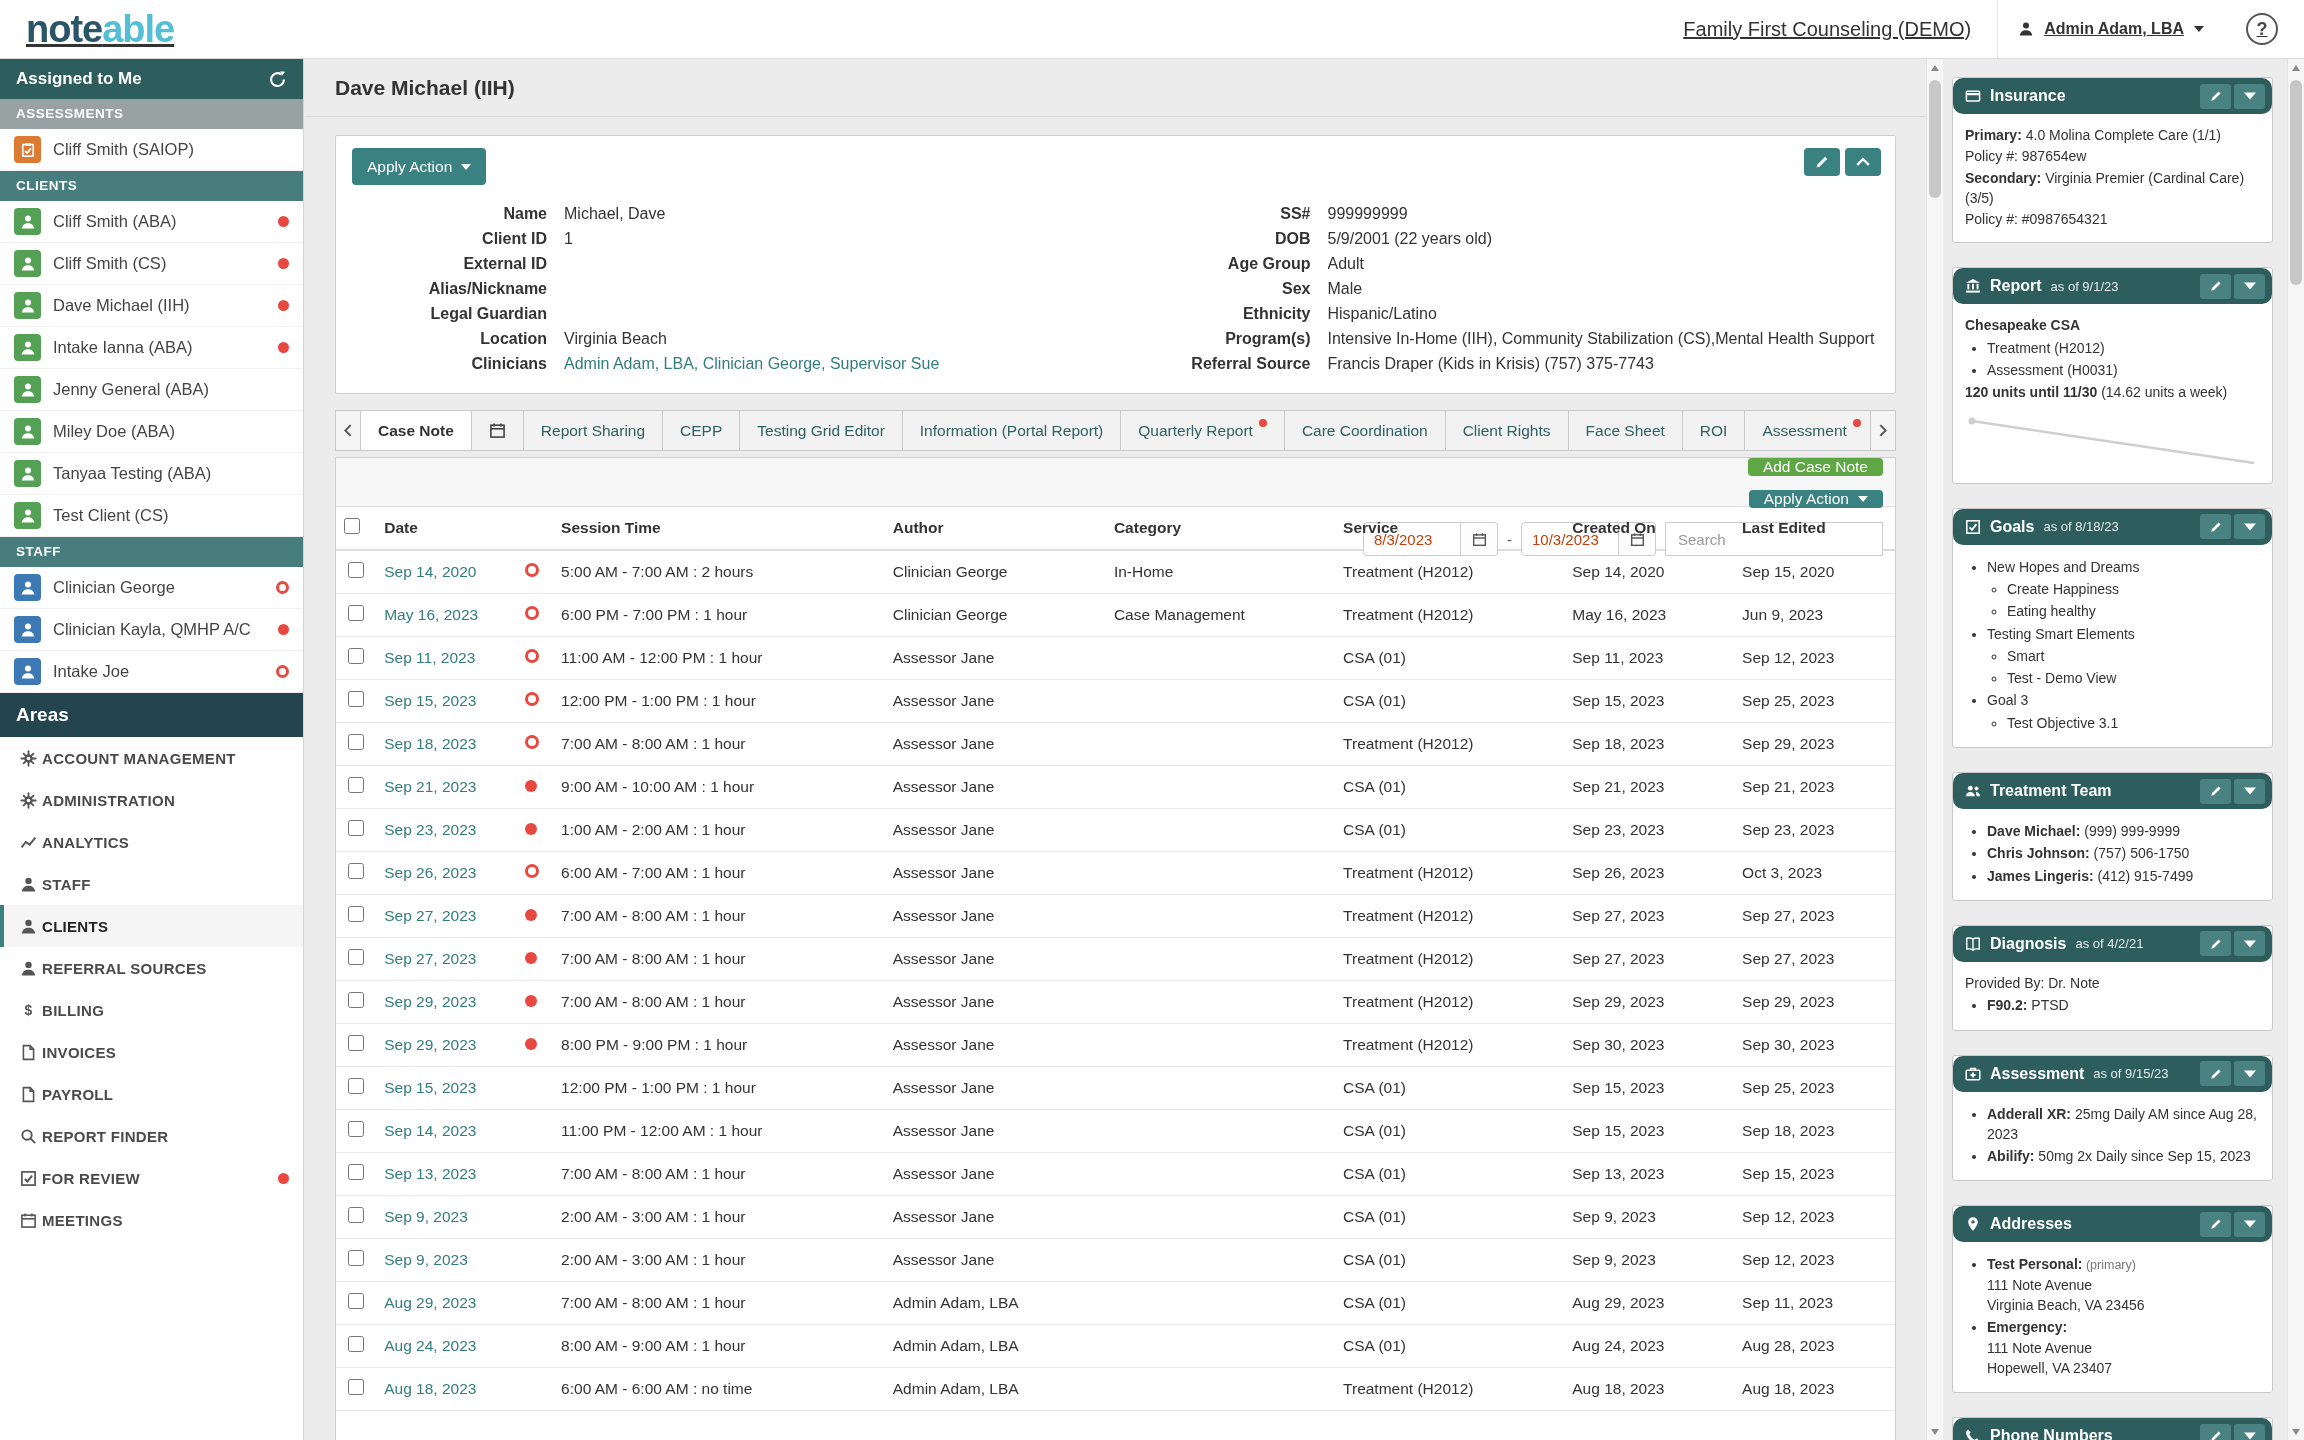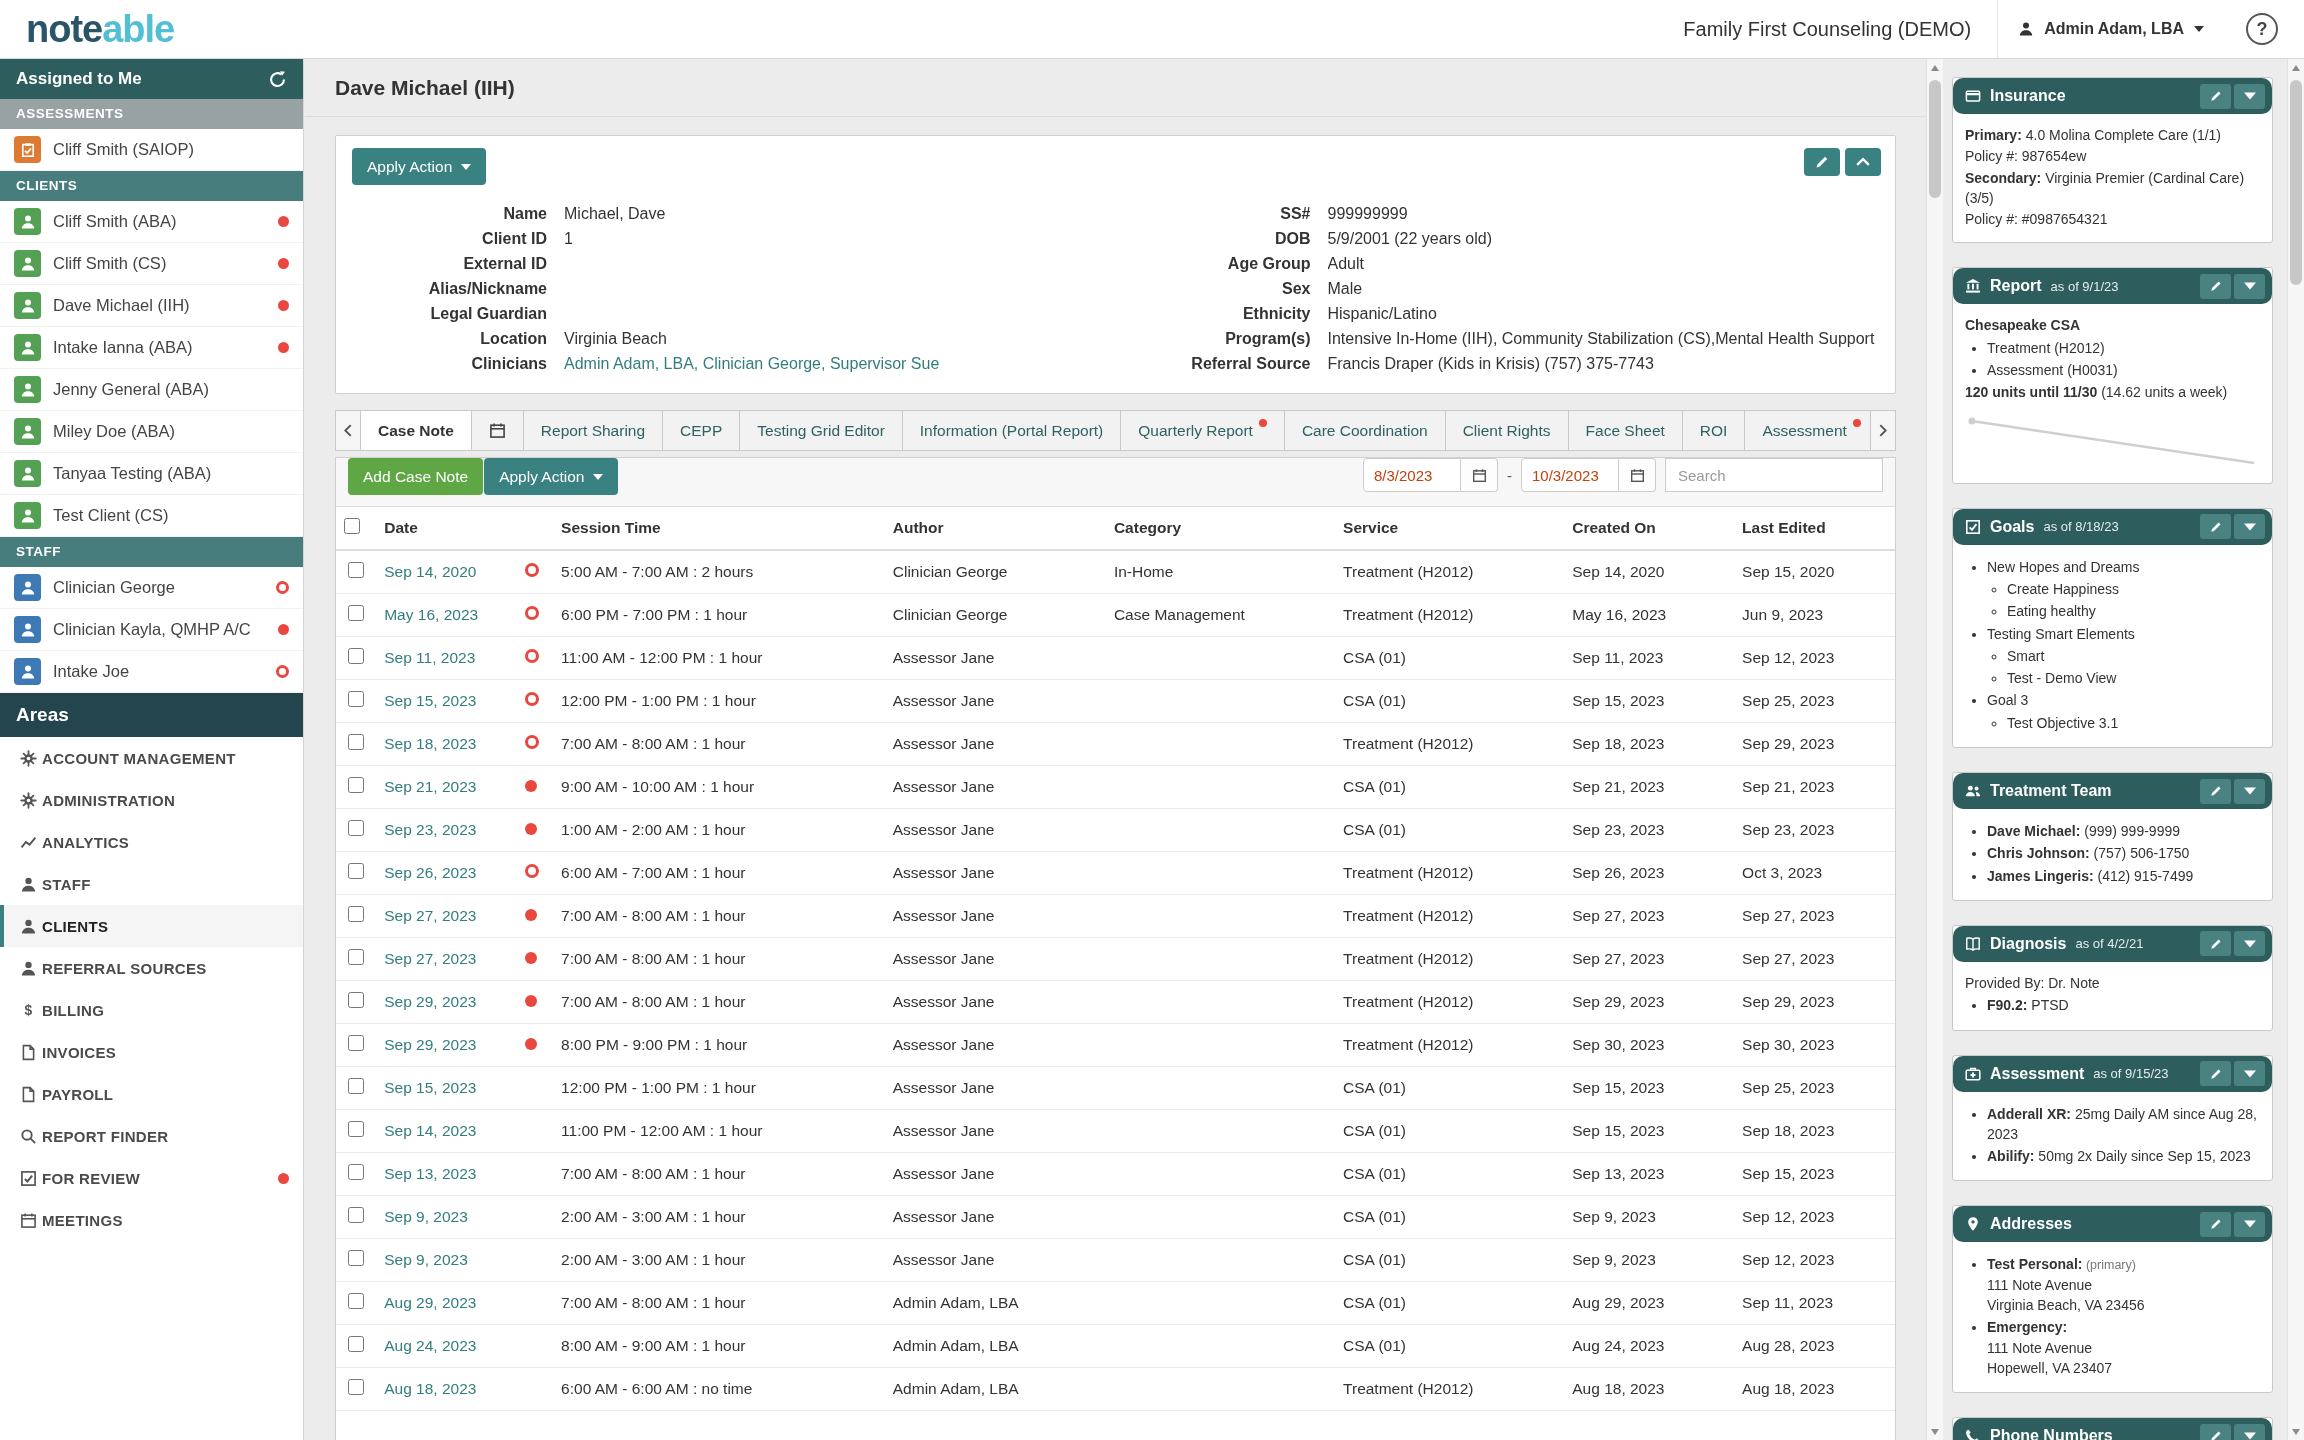--- a/index.html
+++ b/index.html
@@ -3,21 +3,21 @@
 <meta charset="utf-8">
 <title>noteable</title>
 <style>
   * { box-sizing: border-box; margin: 0; padding: 0; }
   html,body { width:2304px; height:1440px; overflow:hidden; background:#ECECEC;
     font-family:"Liberation Sans", sans-serif; color:#333; }
   .app { position:relative; width:2304px; height:1440px; }
 
   
   .topbar { position:absolute; top:0; left:0; right:0; height:59px; background:#fff;
-    border-bottom:1px solid #D8D8D8; display:flex; align-items:center; padding:0 26px; z-index:10; }
+    border-bottom:1px solid #D8D8D8; display:flex; align-items:center; padding:0 26px; z-index:10;text-decoration:underline; }
   .logo { font-size:38px; font-weight:bold; letter-spacing:-1px; }
   .logo-note { color:#2A5468; }
   .logo-able { color:#53BFD5; }
   .topbar-right { margin-left:auto; display:flex; align-items:center; height:100%; }
   .org { font-size:20px; color:#333; padding-right:26px; }
   .user-menu { display:flex; align-items:center; gap:10px; font-size:16px; font-weight:bold;
     color:#333; height:100%; padding:0 20px; border-left:1px solid #E5E5E5; cursor:pointer; }
   .user-menu .ic svg { width:16px; height:16px; color:#333; }
   .caret-dk { width:0; height:0; border-left:5px solid transparent; border-right:5px solid transparent; border-top:6px solid #333; }
   .help { width:32px; height:32px; border:2px solid #555; border-radius:50%; display:flex;
@@ -90,21 +90,21 @@
   .tab { display:flex; align-items:center; gap:6px; padding:0 17px; height:41px; background:#F2F2F2;
     border:1px solid #C9C9C9; border-left:none; color:#2F6161; font-size:15.5px; white-space:nowrap;
     cursor:pointer; flex:none; }
   .tab.active { background:#fff; color:#333; font-weight:bold; }
   .tab .ic { color:#444; }
   .tabdot { width:8px; height:8px; background:#E8483F; border-radius:50%; align-self:flex-start; margin-top:8px; }
 
   
   .table-card { margin:6px 30px 0; background:#fff; border:1px solid #CFCFCF; height:1040px; overflow:hidden; }
   .table-toolbar { height:49px; background:#F7F7F7; border-bottom:1px solid #DDD; display:flex;
-    align-items:flex-start; padding:0 12px; gap:1px; }
+    align-items:flex-end; padding:0 12px; gap:14px;flex-direction:column; }
   .toolbar-right { margin-left:auto; display:flex; align-items:center; gap:9px; }
   .dgroup { display:flex; }
   .dinput { width:98px; height:34px; border:1px solid #CCC; border-radius:4px 0 0 4px; padding:0 10px;
     font-size:15px; color:#c2410c; background:#fff; font-family:"Liberation Sans", sans-serif; }
   .dbtn { width:37px; height:34px; border:1px solid #CCC; border-left:none; border-radius:0 4px 4px 0;
     background:#FDFDFD; color:#555; display:flex; align-items:center; justify-content:center; cursor:pointer; }
   .dbtn svg { width:15px; height:15px; }
   .dsep { color:#555; font-size:15px; }
   .search { width:218px; height:34px; border:1px solid #CCC; border-radius:0; padding:0 12px;
     font-size:15px; color:#333; background:#fff; font-family:"Liberation Sans", sans-serif; }

